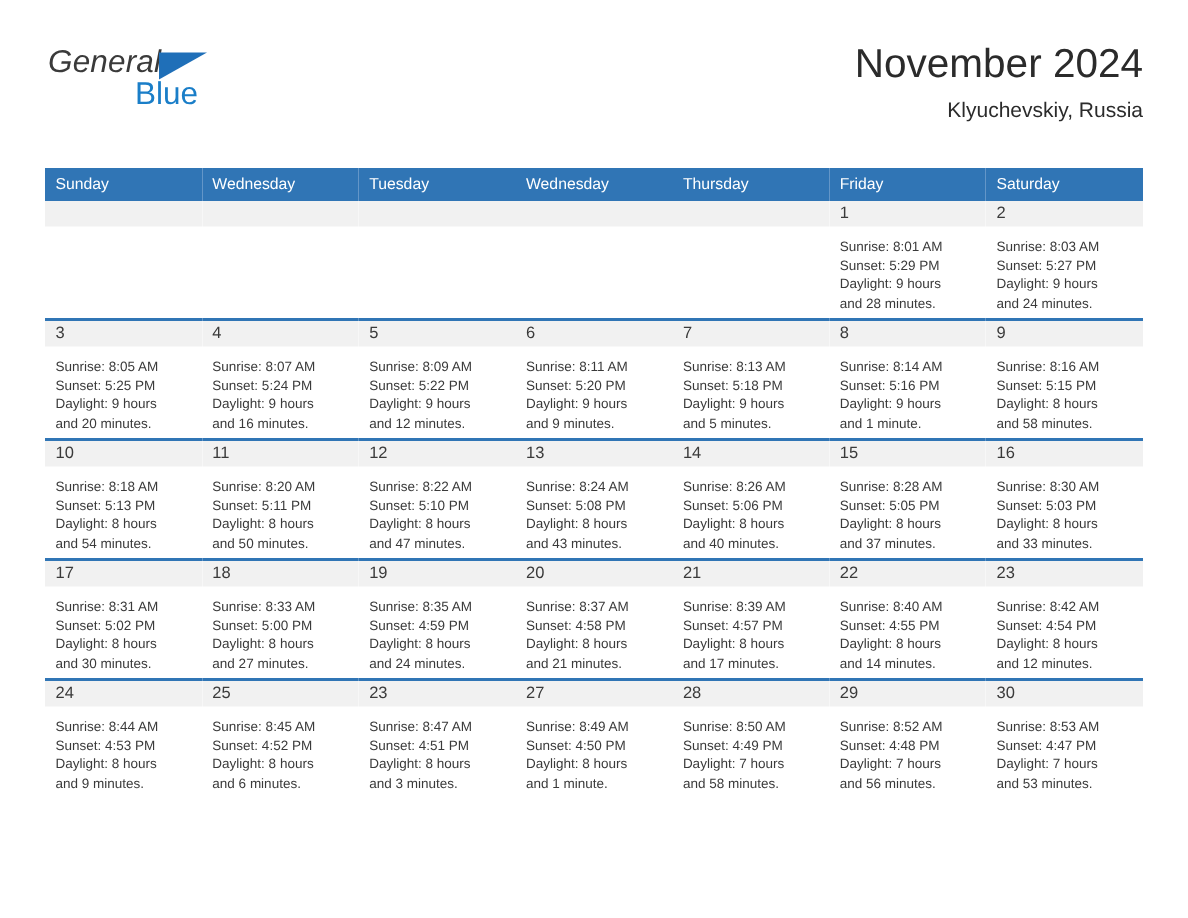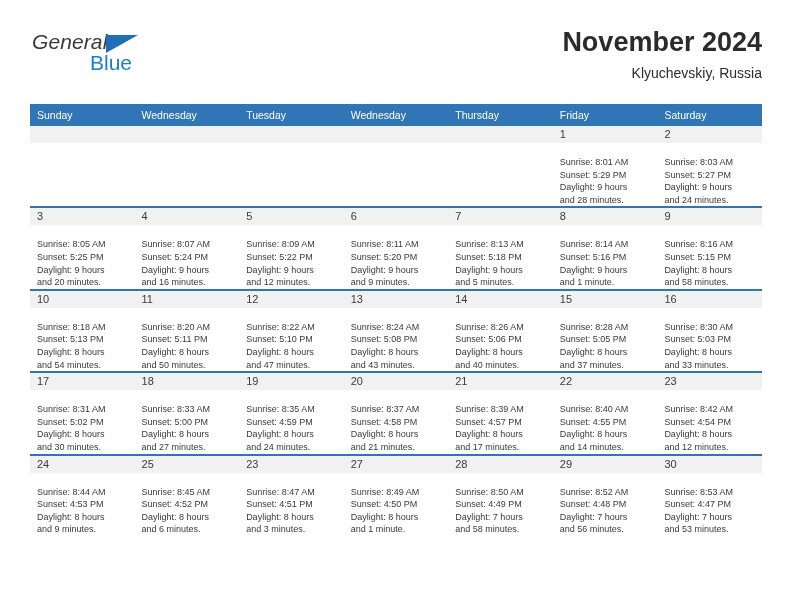--- a/index.html
+++ b/index.html
@@ -68,36 +68,36 @@
 
   .title-block {
     position: absolute;
     right: 0;
     top: -4px;
     text-align: right;
   }
   .cal-title {
     font-size: 27px;
     color: #2b2b2b;
-    font-weight: bold;
+    font-weight: normal;
     line-height: 1.25;
     white-space: nowrap;
   }
   .cal-subtitle {
     margin-top: 5px;
     font-size: 14px;
     color: #2b2b2b;
     white-space: nowrap;
   }
 
   
   .calendar {
     position: absolute;
     left: 30px;
-    top: 104px;
+    top: 112px;
     width: 732px;
     border-collapse: collapse;
     table-layout: fixed;
   }
 
   .calendar th {
     background: #3075b5;
     color: #ffffff;
     font-weight: normal;
     font-size: 10.5px;
@@ -125,21 +125,21 @@
     line-height: 17px;
     padding-left: 7px;
     font-size: 11px;
     color: #3a3a3a;
   }
   .daynum-band.empty {
     color: transparent;
   }
 
   .cell-body {
-    padding: 13px 6px 0 7px;
+    padding: 7px 6px 0 7px;
     font-size: 9px;
     line-height: 12.6px;
     color: #3a3a3a;
   }
   .cell-body div {
     white-space: nowrap;
   }
   .cell-body.empty div {
     visibility: hidden;
   }

